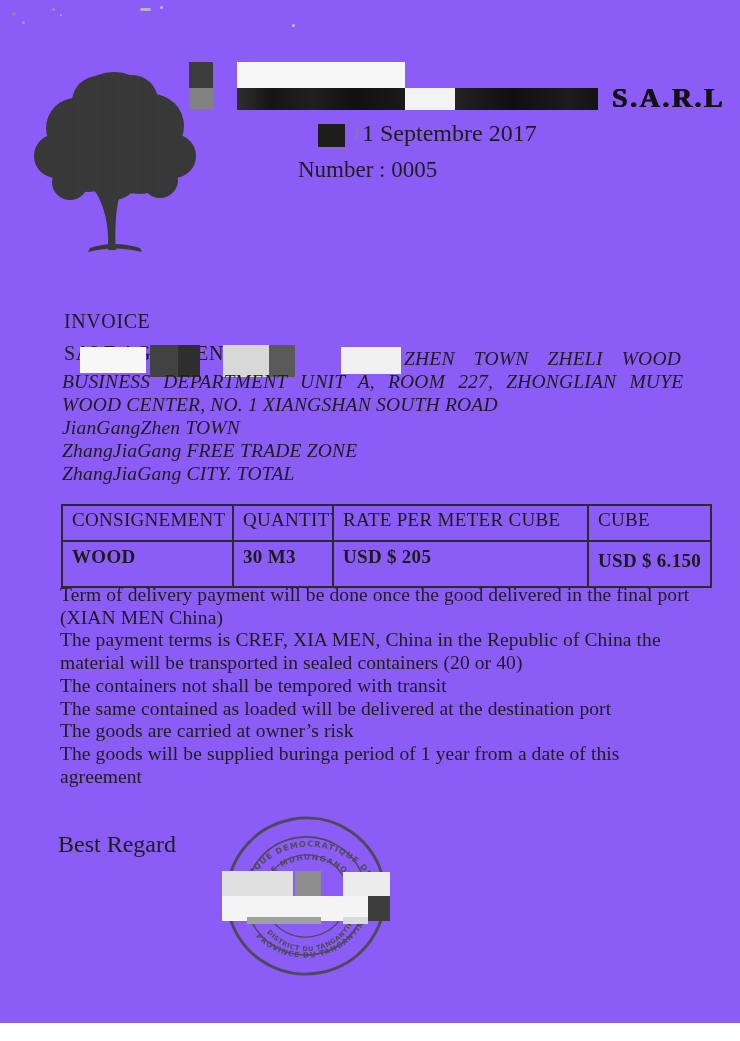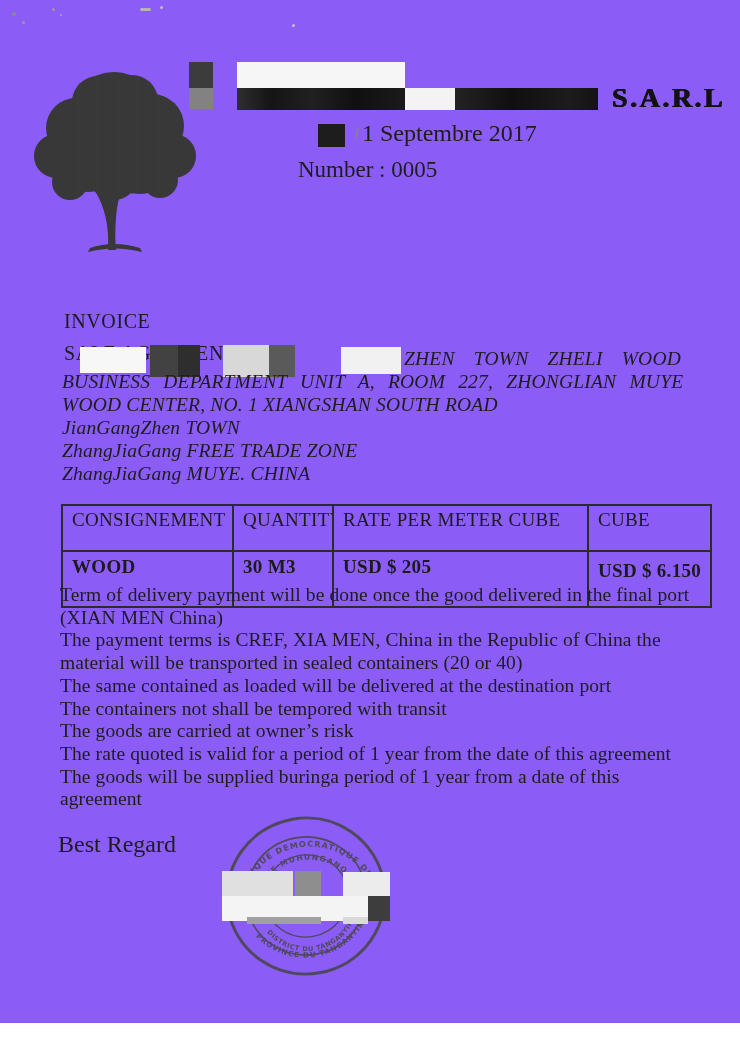--- a/index.html
+++ b/index.html
@@ -22,21 +22,21 @@
     position:absolute;left:612px;top:82px;font-size:28px;font-weight:bold;
     letter-spacing:2.5px;color:#121212;
     text-shadow:.6px 0 #121212,-.4px 0 #121212;
   }
   table.consign{
     position:absolute;left:61px;top:504px;width:649px;
     border-collapse:collapse;table-layout:fixed;
     font-size:19px;color:#1b1b1b;
   }
   table.consign td{
-    border:2px solid #2b2b2b;padding:1px 4px 17px 9px;
+    border:2px solid #2b2b2b;padding:1px 4px 7px 9px;
     overflow:hidden;white-space:nowrap;letter-spacing:.3px;
   }
   tr.hrow td{height:26px;}
   tr.drow td{height:29px;vertical-align:top;padding-top:4px;font-weight:bold;}
   .stamp-wrap{position:absolute;left:222px;top:812px;width:168px;height:168px;opacity:.88;}
   .noise{
     position:absolute;left:8px;top:1027px;width:724px;height:11px;
     background:repeating-linear-gradient(90deg,
       rgba(90,90,90,.10) 0 26px, rgba(150,150,150,.04) 26px 58px,
       rgba(120,120,120,.08) 58px 96px, rgba(200,200,200,.03) 96px 140px);
@@ -108,21 +108,21 @@
   <div class="redact" style="left:80px;top:347px;width:66px;height:26px;background:#f7f7f7"></div>
   <div class="redact" style="left:150px;top:345px;width:50px;height:32px;background:linear-gradient(90deg,#424242 0 55%,#2e2e2e 55% 100%)"></div>
   <div class="redact" style="left:223px;top:345px;width:46px;height:32px;background:#d8d8d8"></div>
   <div class="redact" style="left:269px;top:345px;width:26px;height:32px;background:#5a5a5a"></div>
   <div class="redact" style="left:341px;top:347px;width:60px;height:27px;background:#f1f1f1"></div>
   <div class="txt addr wide-ws" style="left:404px;top:348px">ZHEN TOWN ZHELI WOOD</div>
   <div class="txt addr mid-ws" style="left:62px;top:371px">BUSINESS DEPARTMENT UNIT A, ROOM 227, ZHONGLIAN MUYE</div>
   <div class="txt addr" style="left:62px;top:394px">WOOD CENTER, NO. 1 XIANGSHAN SOUTH ROAD</div>
   <div class="txt addr" style="left:62px;top:417px">JianGangZhen TOWN</div>
   <div class="txt addr" style="left:62px;top:440px">ZhangJiaGang FREE TRADE ZONE</div>
-  <div class="txt addr" style="left:62px;top:463px">ZhangJiaGang MUYE. CHINA</div>
+  <div class="txt addr" style="left:62px;top:463px">ZhangJiaGang CITY. TOTAL</div>
 
   <table class="consign">
     <colgroup>
       <col style="width:171px">
         <col style="width:100px">
         <col style="width:255px">
         <col style="width:123px">
     </colgroup>
     <tbody>
         <tr class="hrow">
@@ -138,24 +138,23 @@
       <td style="padding-top:8px">USD $ 6.150</td>
     </tr>
   </tbody>
     </table>
 
   <div class="terms">
     <div>Term of delivery payment will be done once the good delivered in the final port</div>
     <div>(XIAN MEN China)</div>
     <div>The payment terms is CREF, XIA MEN, China in the Republic of China the</div>
     <div>material will be transported in sealed containers (20 or 40)</div>
+    <div>The containers not shall be tempored with transit</div>
     <div>The same contained as loaded will be delivered at the destination port</div>
-    <div>The containers not shall be tempored with transit</div>
     <div>The goods are carried at owner’s risk</div>
-    <div>The rate quoted is valid for a period of 1 year from the date of this agreement</div>
     <div>The goods will be supplied buringa period of 1 year from a date of this</div>
     <div>agreement</div>
   </div>
 
   <div class="txt" style="left:58px;top:831px;font-size:24px">Best Regard</div>
 
   <div class="stamp-wrap">
     <svg width="168" height="168" viewBox="0 0 168 168">
       <g transform="rotate(-10 84 84)" fill="none" stroke="#474747">
         <ellipse cx="84" cy="84" rx="79" ry="78" stroke-width="3"></ellipse>

